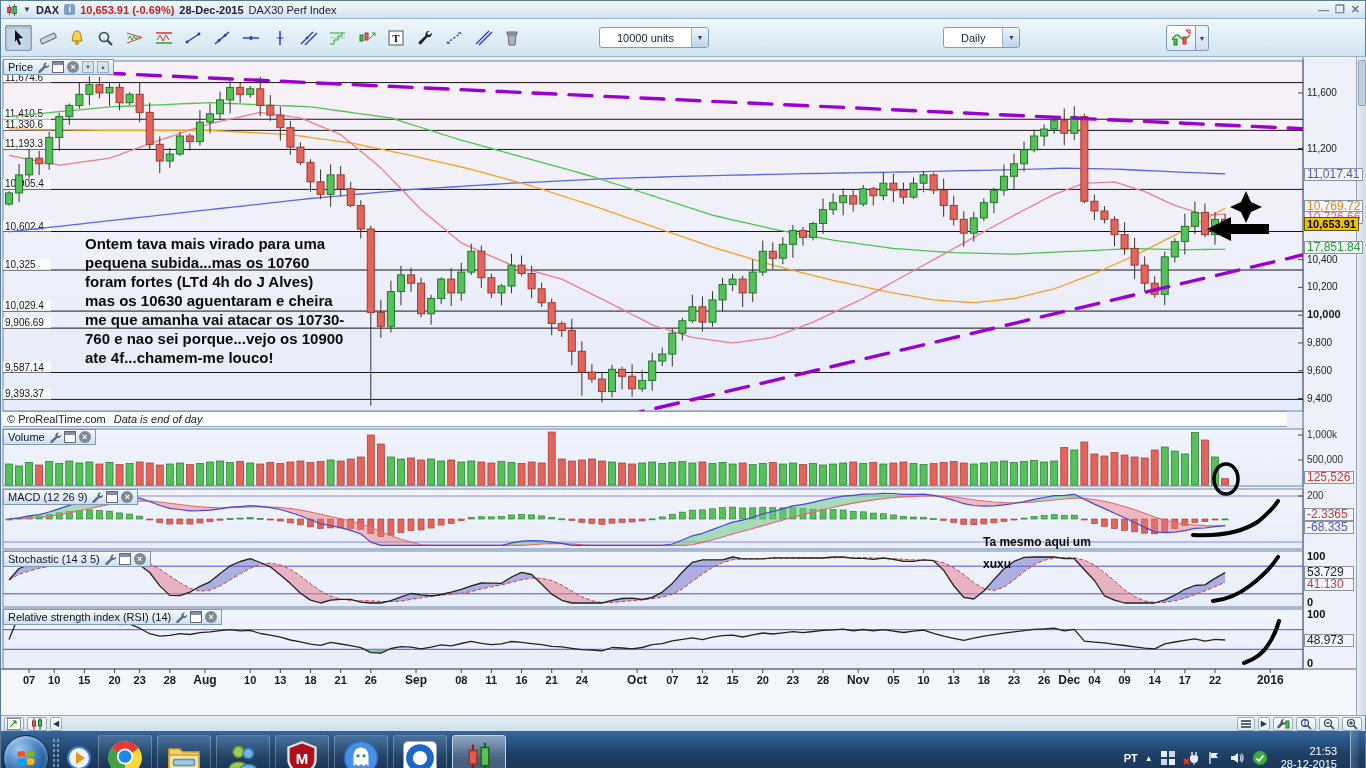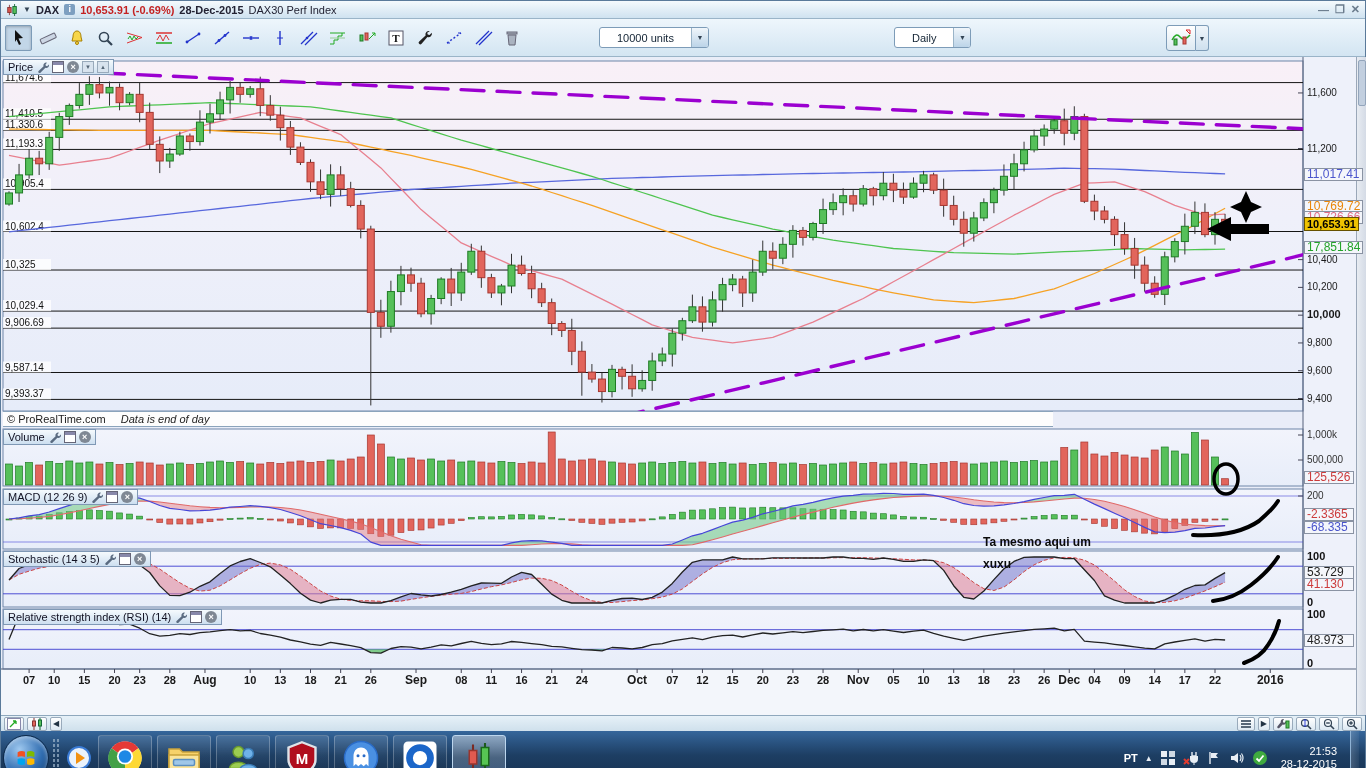--- a/index.html
+++ b/index.html
@@ -33,21 +33,21 @@
 .win-ic{border:1px solid #667;background:linear-gradient(#88a 0 3px,#fff 3px)}
 .cls-ic{border-radius:50%;background:#7f8894;color:#fff;font-size:9px;line-height:12px;text-align:center;font-weight:bold}
 .arr-ic{border:1px solid #9ab;background:#d8e3ee;color:#567;font-size:6px;line-height:10px;text-align:center}
 .bdg{position:absolute;left:1303px;min-width:50px;font-size:12px;line-height:11px;border:1px solid #8a93a3;background:#f4f6fb;padding:0 2px;z-index:4;white-space:nowrap}
 .b-ma200{color:#4a55cc}.b-ma100{color:#e8860a}.b-ma20{color:#e06a85}.b-ma50{color:#23a32a}
 .b-last{background:#eec200;color:#000;font-weight:bold;border-color:#665200;font-size:11px;line-height:12px;z-index:5}
 .b-red{color:#cc3b3b}.b-blue{color:#4a55cc}.b-dark{color:#222}
 .note{position:absolute;font-weight:bold;color:#0a0a0a;z-index:6}
 #price-note{left:84px;top:177px;width:260px;font-size:15px;line-height:19px}
 #macd-note{left:982px;top:474px;font-size:12px;line-height:22px}
-.copyr{position:absolute;left:2px;top:354px;width:1050px;height:16px;background:#fdfdfd;font-size:11px;display:flex;gap:15px;padding:0 4px;align-items:center;border-top:1px solid #8aa3bb;border-bottom:1px solid #8aa3bb;z-index:3;color:#222}
+.copyr{position:absolute;left:2px;top:354px;width:1284px;height:16px;background:#fdfdfd;font-size:11px;display:flex;gap:8px;padding:0 4px;align-items:center;border-top:1px solid #8aa3bb;border-bottom:1px solid #8aa3bb;z-index:3;color:#222}
 .copyr .it{font-style:italic}
 .vscroll{position:absolute;left:1355px;top:0;width:11px;height:658px;background:linear-gradient(90deg,#e8ecf2,#d2d9e4);border-left:1px solid #9aa7b8;z-index:3}
 .vthumb{position:absolute;left:1px;top:3px;width:8px;height:46px;background:#c2cfdf;border:1px solid #93a5bb;border-radius:2px}
 
 .appbar{height:16px;background:linear-gradient(#e6f1f8,#cfe0ec);border-top:1px solid #8fa8bd;display:flex;align-items:center;padding:0 3px;gap:3px}
 .ab-btn{height:14px;display:flex;align-items:center;justify-content:center;border:1px solid #9ab;background:linear-gradient(#fff,#dce8f2);border-radius:2px;padding:0 2px;font-size:8px;color:#234}
 .ab-sp{flex:1}
 
 .taskbar{height:54px;background:linear-gradient(#35669b,#1d3e63 45%,#16304e);display:flex;align-items:center;padding:0 2px;gap:3px}
 .orb{width:46px;height:46px;border-radius:50%;background:radial-gradient(circle at 35% 30%,#9ec8ef,#2f6cb0 55%,#163a66);border:1px solid #0e2a4a;display:flex;align-items:center;justify-content:center;box-shadow:inset 0 2px 4px rgba(255,255,255,.5)}
@@ -199,21 +199,21 @@
         <svg width="20" height="18" viewBox="0 0 20 18">
           <rect x="5" y="3" width="10" height="2" fill="#aab3c0" stroke="#667"></rect>
           <path d="M6 6 h8 l-1 10 h-6 Z" fill="#aab3c0" stroke="#667"></path>
         </svg>
       </span>
 
     <span class="combo" style="left:598px">
       <span class="ctxt">10000 units</span>
       <span class="carr">▼</span>
     </span>
-    <span class="combo" style="left:893px">
+    <span class="combo" style="left:942px">
       <span class="ctxt" style="min-width:54px">Daily</span>
       <span class="carr">▼</span>
     </span>
     <span class="chartstyle">
       <span class="cs-main">
           <svg width="22" height="20" viewBox="0 0 22 20">
             <path d="M2 12 Q6 4 10 9 T20 7" stroke="#2a2" fill="none" stroke-width="1.4"></path>
             <rect x="4" y="11" width="3" height="6" fill="#56c05a" stroke="#1e7a24"></rect>
             <rect x="13" y="9" width="3" height="7" fill="#e2655c" stroke="#a63730"></rect>
             <path d="M16 2 l4 4 M20 6 v-4 h-4" stroke="#d22" fill="none"></path>
@@ -989,20 +989,21 @@
     <div class="bdg b-ma20" style="top:154px">10,726.66</div>
     <div class="bdg b-last" style="top:160px">10,653.91</div>
     <div class="bdg b-ma50" style="top:184px">17,851.84</div>
     <div class="bdg b-red" style="top:414px">125,526</div>
     <div class="bdg b-red" style="top:451px">-2.3365</div>
     <div class="bdg b-blue" style="top:464px">-68.335</div>
     <div class="bdg b-dark" style="top:509px">53.729</div>
     <div class="bdg b-red" style="top:521px">41.130</div>
     <div class="bdg b-dark" style="top:577px">48.973</div>
 
+    <div class="note" id="price-note">Ontem tava mais virado para uma pequena subida...mas os 10760 foram fortes (LTd 4h do J Alves) mas os 10630 aguentaram e cheira me que amanha vai atacar os 10730-760 e nao sei porque...vejo os 10900 ate 4f...chamem-me louco!</div>
     <div class="note" id="macd-note">
       <div>Ta mesmo aqui um</div>
       <div>xuxu</div>
     </div>
 
     <div class="vscroll">
         <div class="vthumb"></div>
       </div>
   </div>
 

